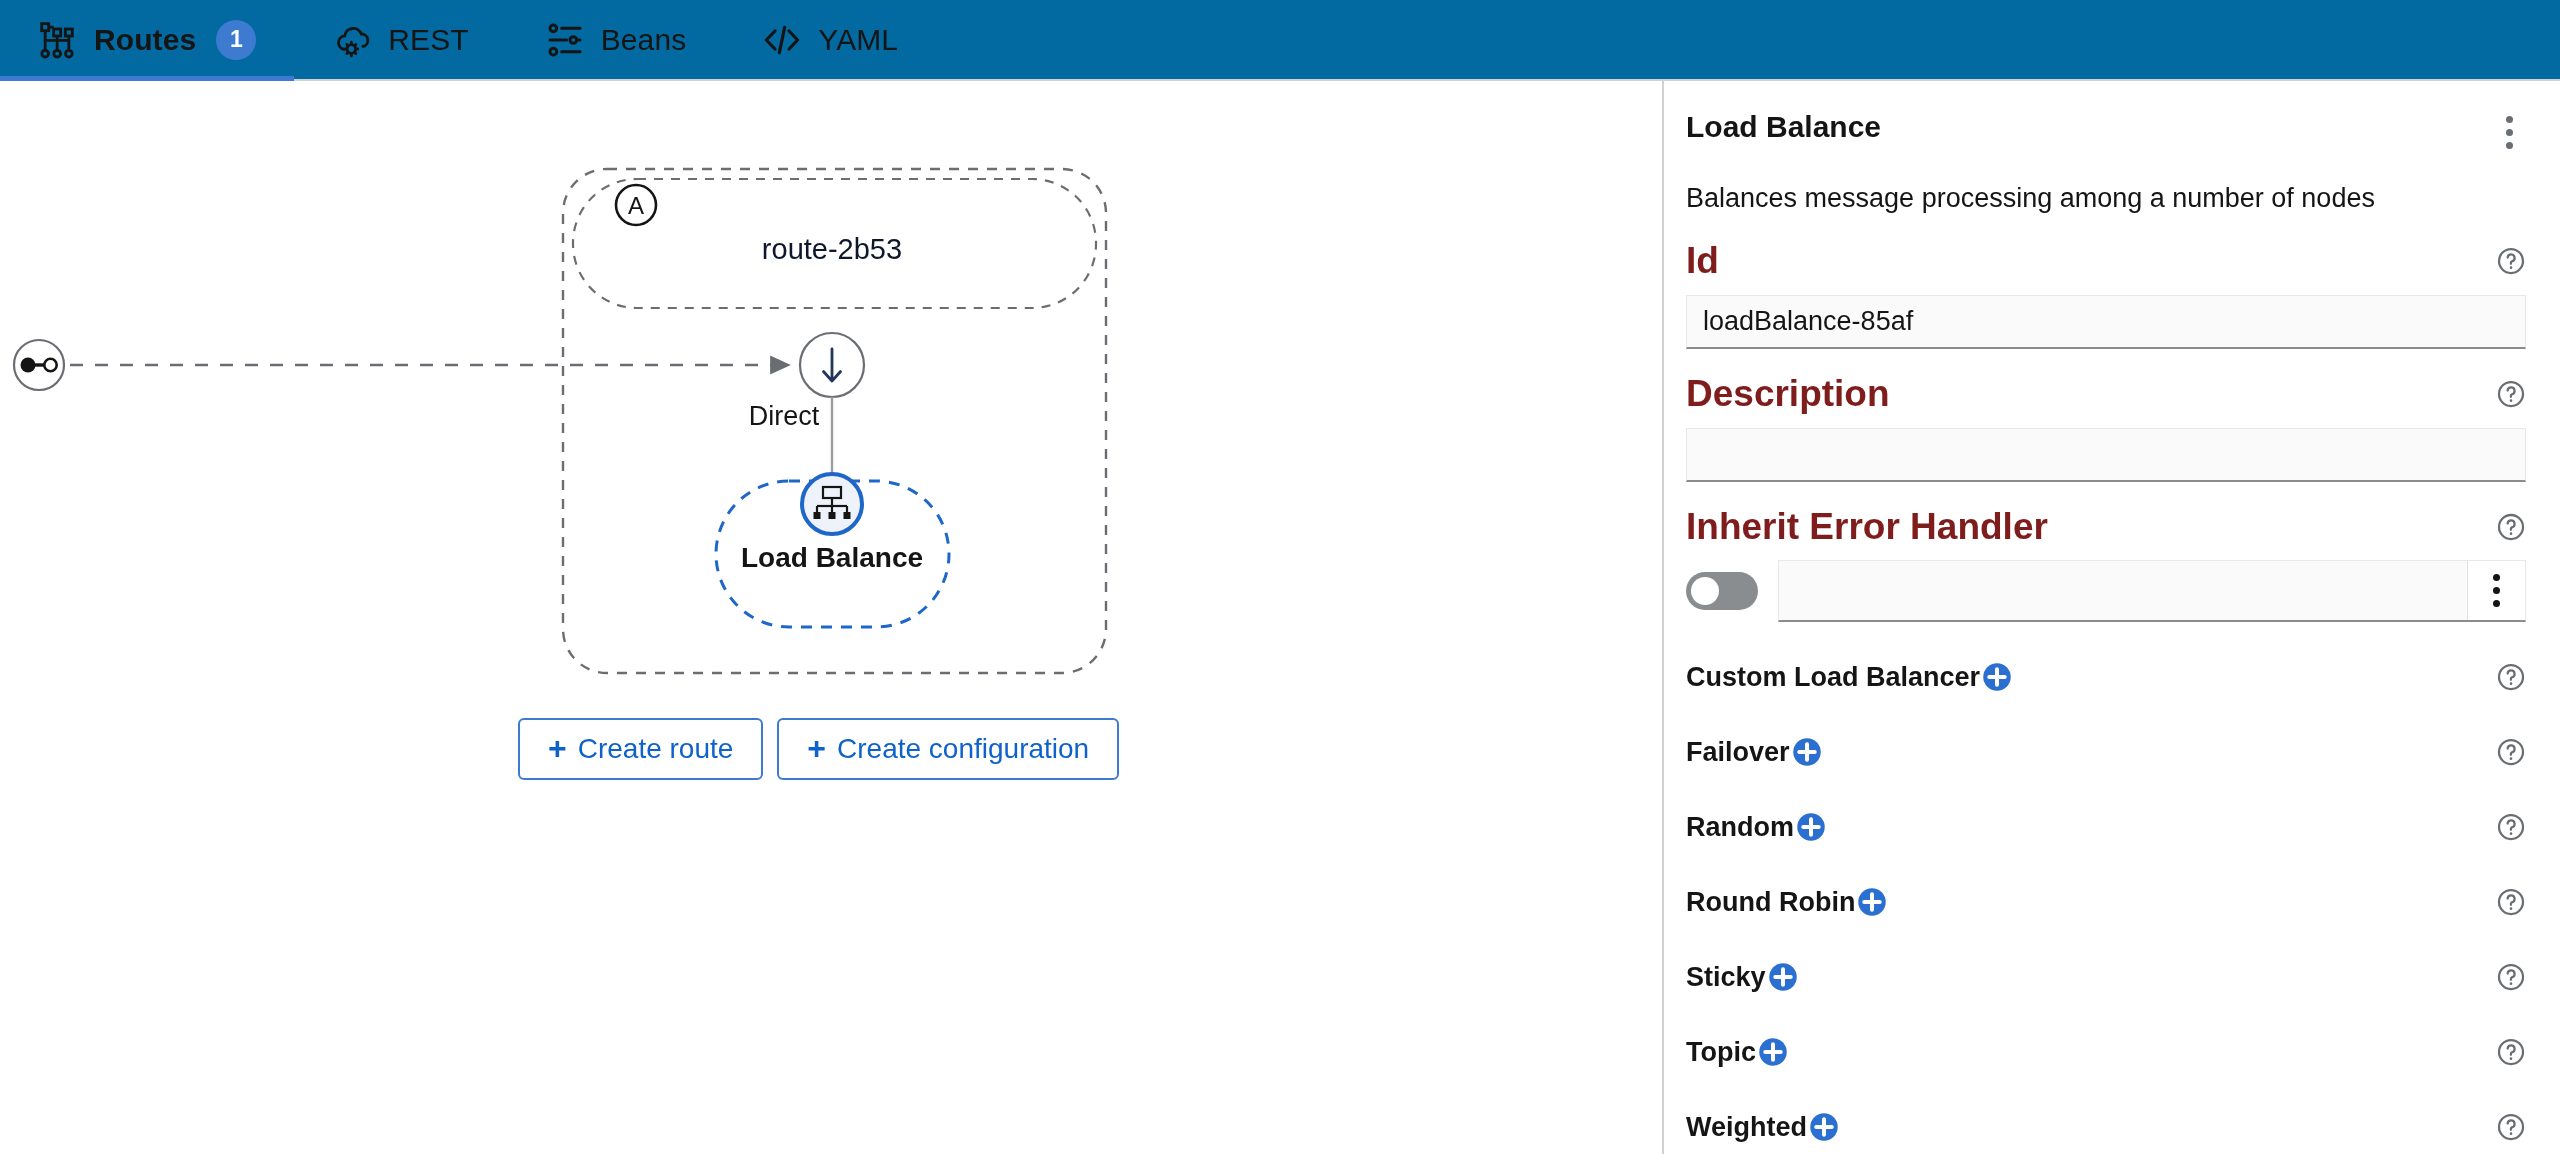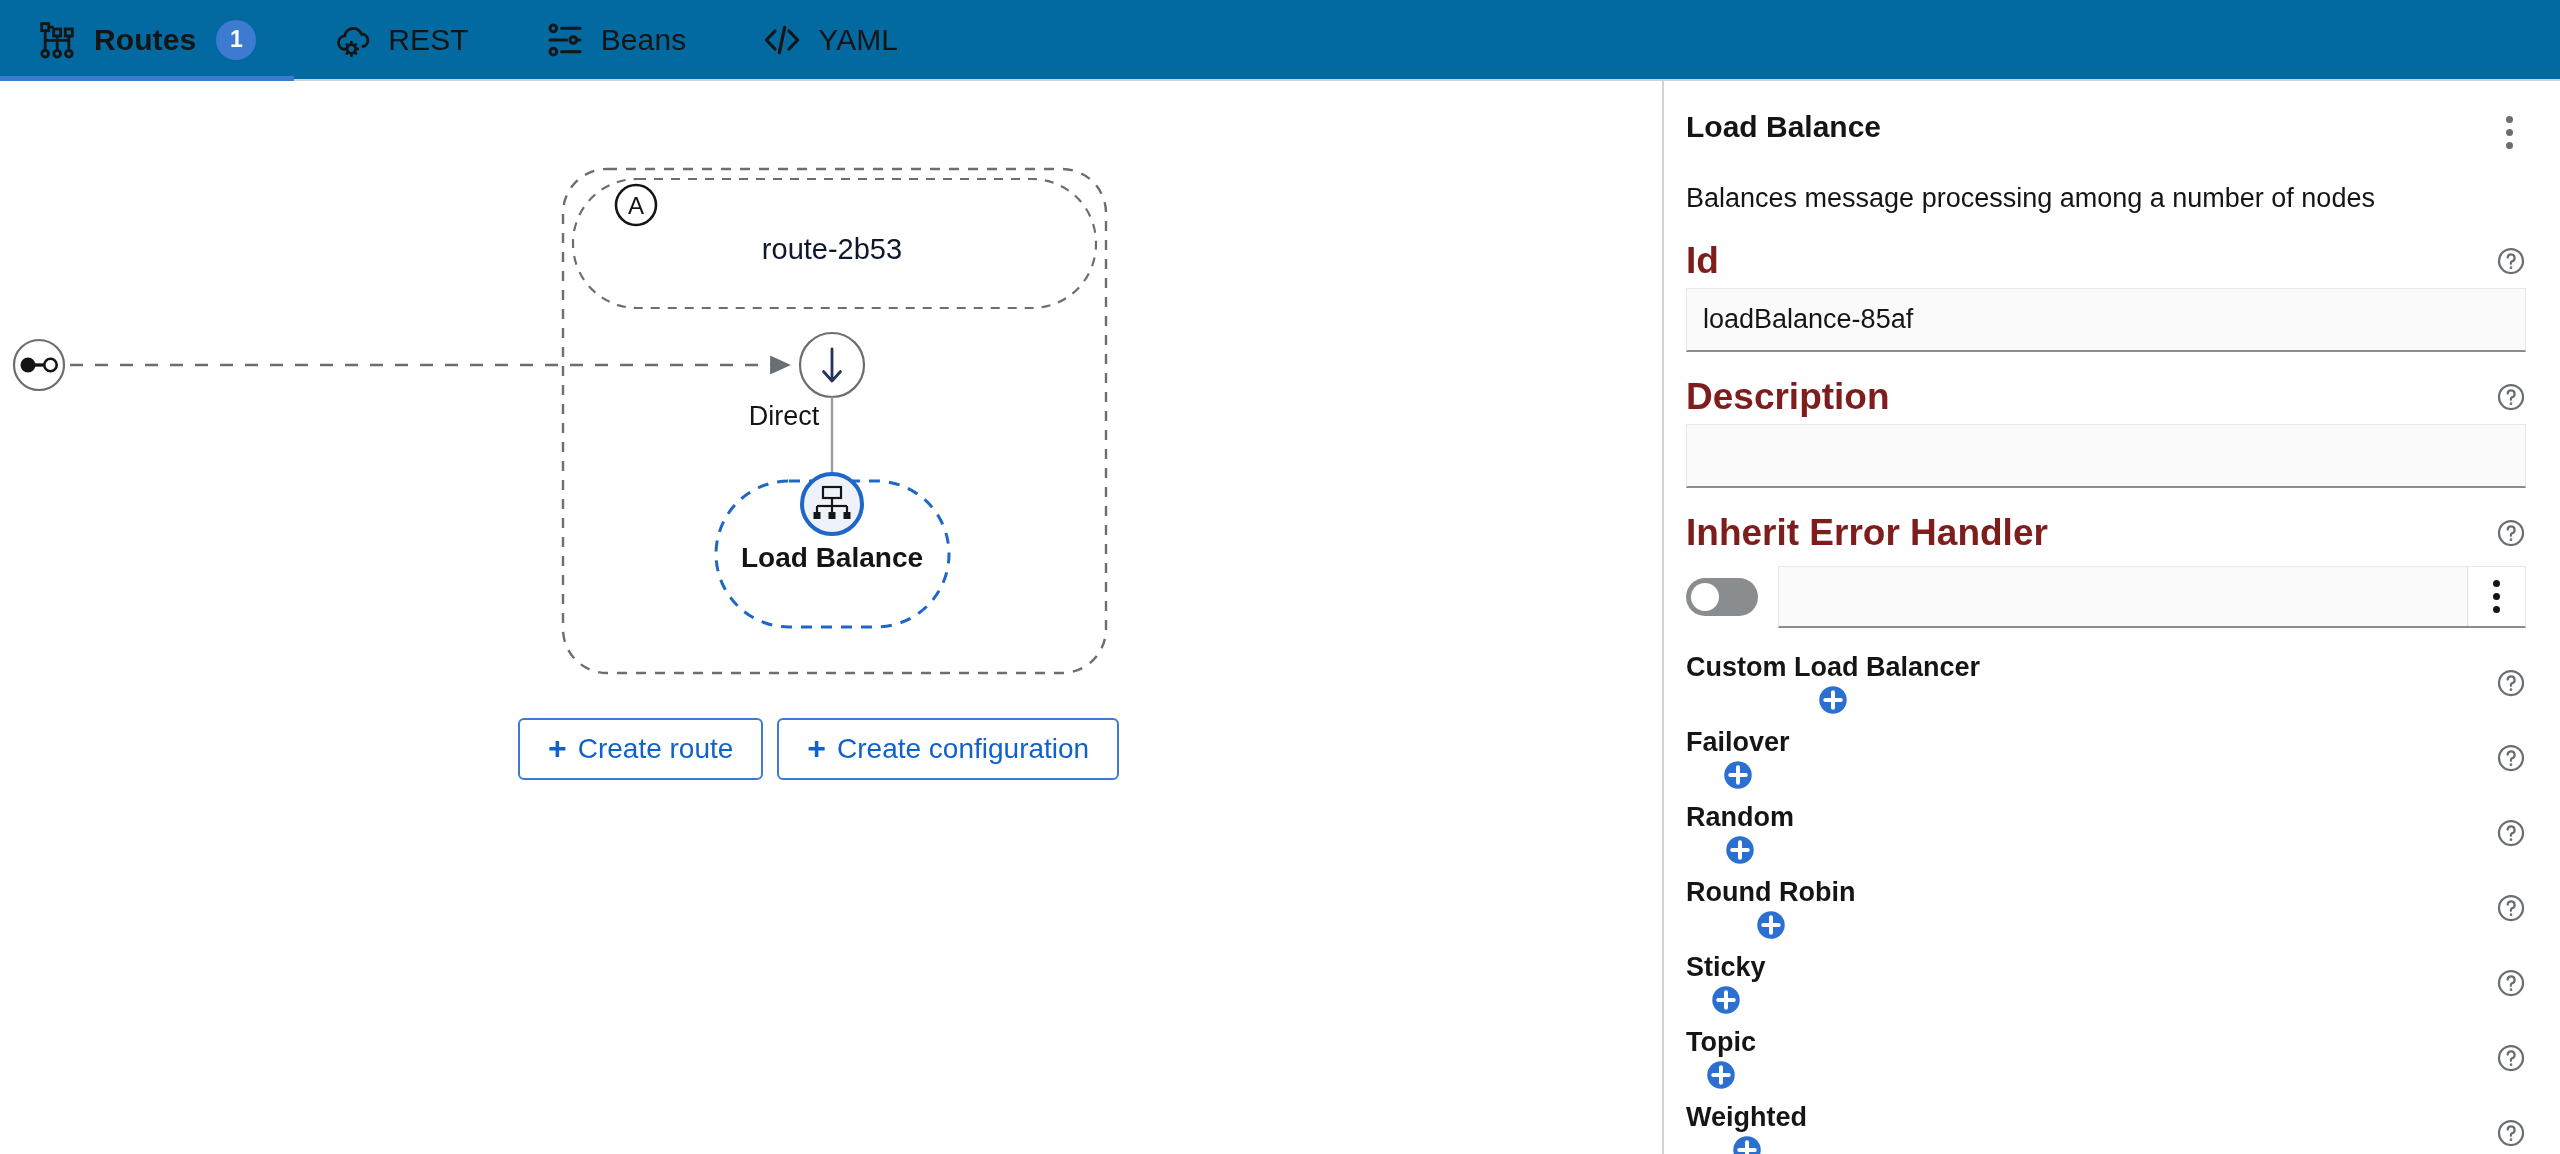--- a/index.html
+++ b/index.html
@@ -160,22 +160,22 @@
     gap: 14px;
   }
   .help {
     width: 30px; height: 30px;
     flex: 0 0 auto;
     cursor: pointer;
   }
   .help svg { display: block; }
 
   .input {
-    margin-top: 6px;
-    height: 64px;
+    margin-top: 13px;
+    height: 54px;
     width: 100%;
     border: 1px solid #e8e8e8;
     border-bottom: 2px solid #8a8d90;
     background: #fafafa;
     font-size: 27px;
     color: #151515;
     font-family: "Liberation Sans", sans-serif;
     padding: 0 16px;
     display: flex;
     align-items: center;
@@ -227,21 +227,21 @@
   }
   .combo .combo-kebab i { width: 7px; height: 7px; border-radius: 50%; background: #151515; display: block; }
 
   .lb-item {
     margin-top: 0;
     height: 75px;
     display: flex;
     align-items: center;
     justify-content: space-between;
   }
-  .lb-left { display: flex; align-items: center; gap: 2px; flex-direction: column; }
+  .lb-left { display: flex; align-items: center; gap: 2px; }
   .lb-name { font-size: 27px; font-weight: 700; color: #151515; }
   .addbtn { width: 30px; height: 30px; cursor: pointer; flex: 0 0 auto; }
   .addbtn svg { display: block; }
   .lb-list { margin-top: 18px; }
 </style>
 </head>
 <body>
 
 <div id="app">
 

